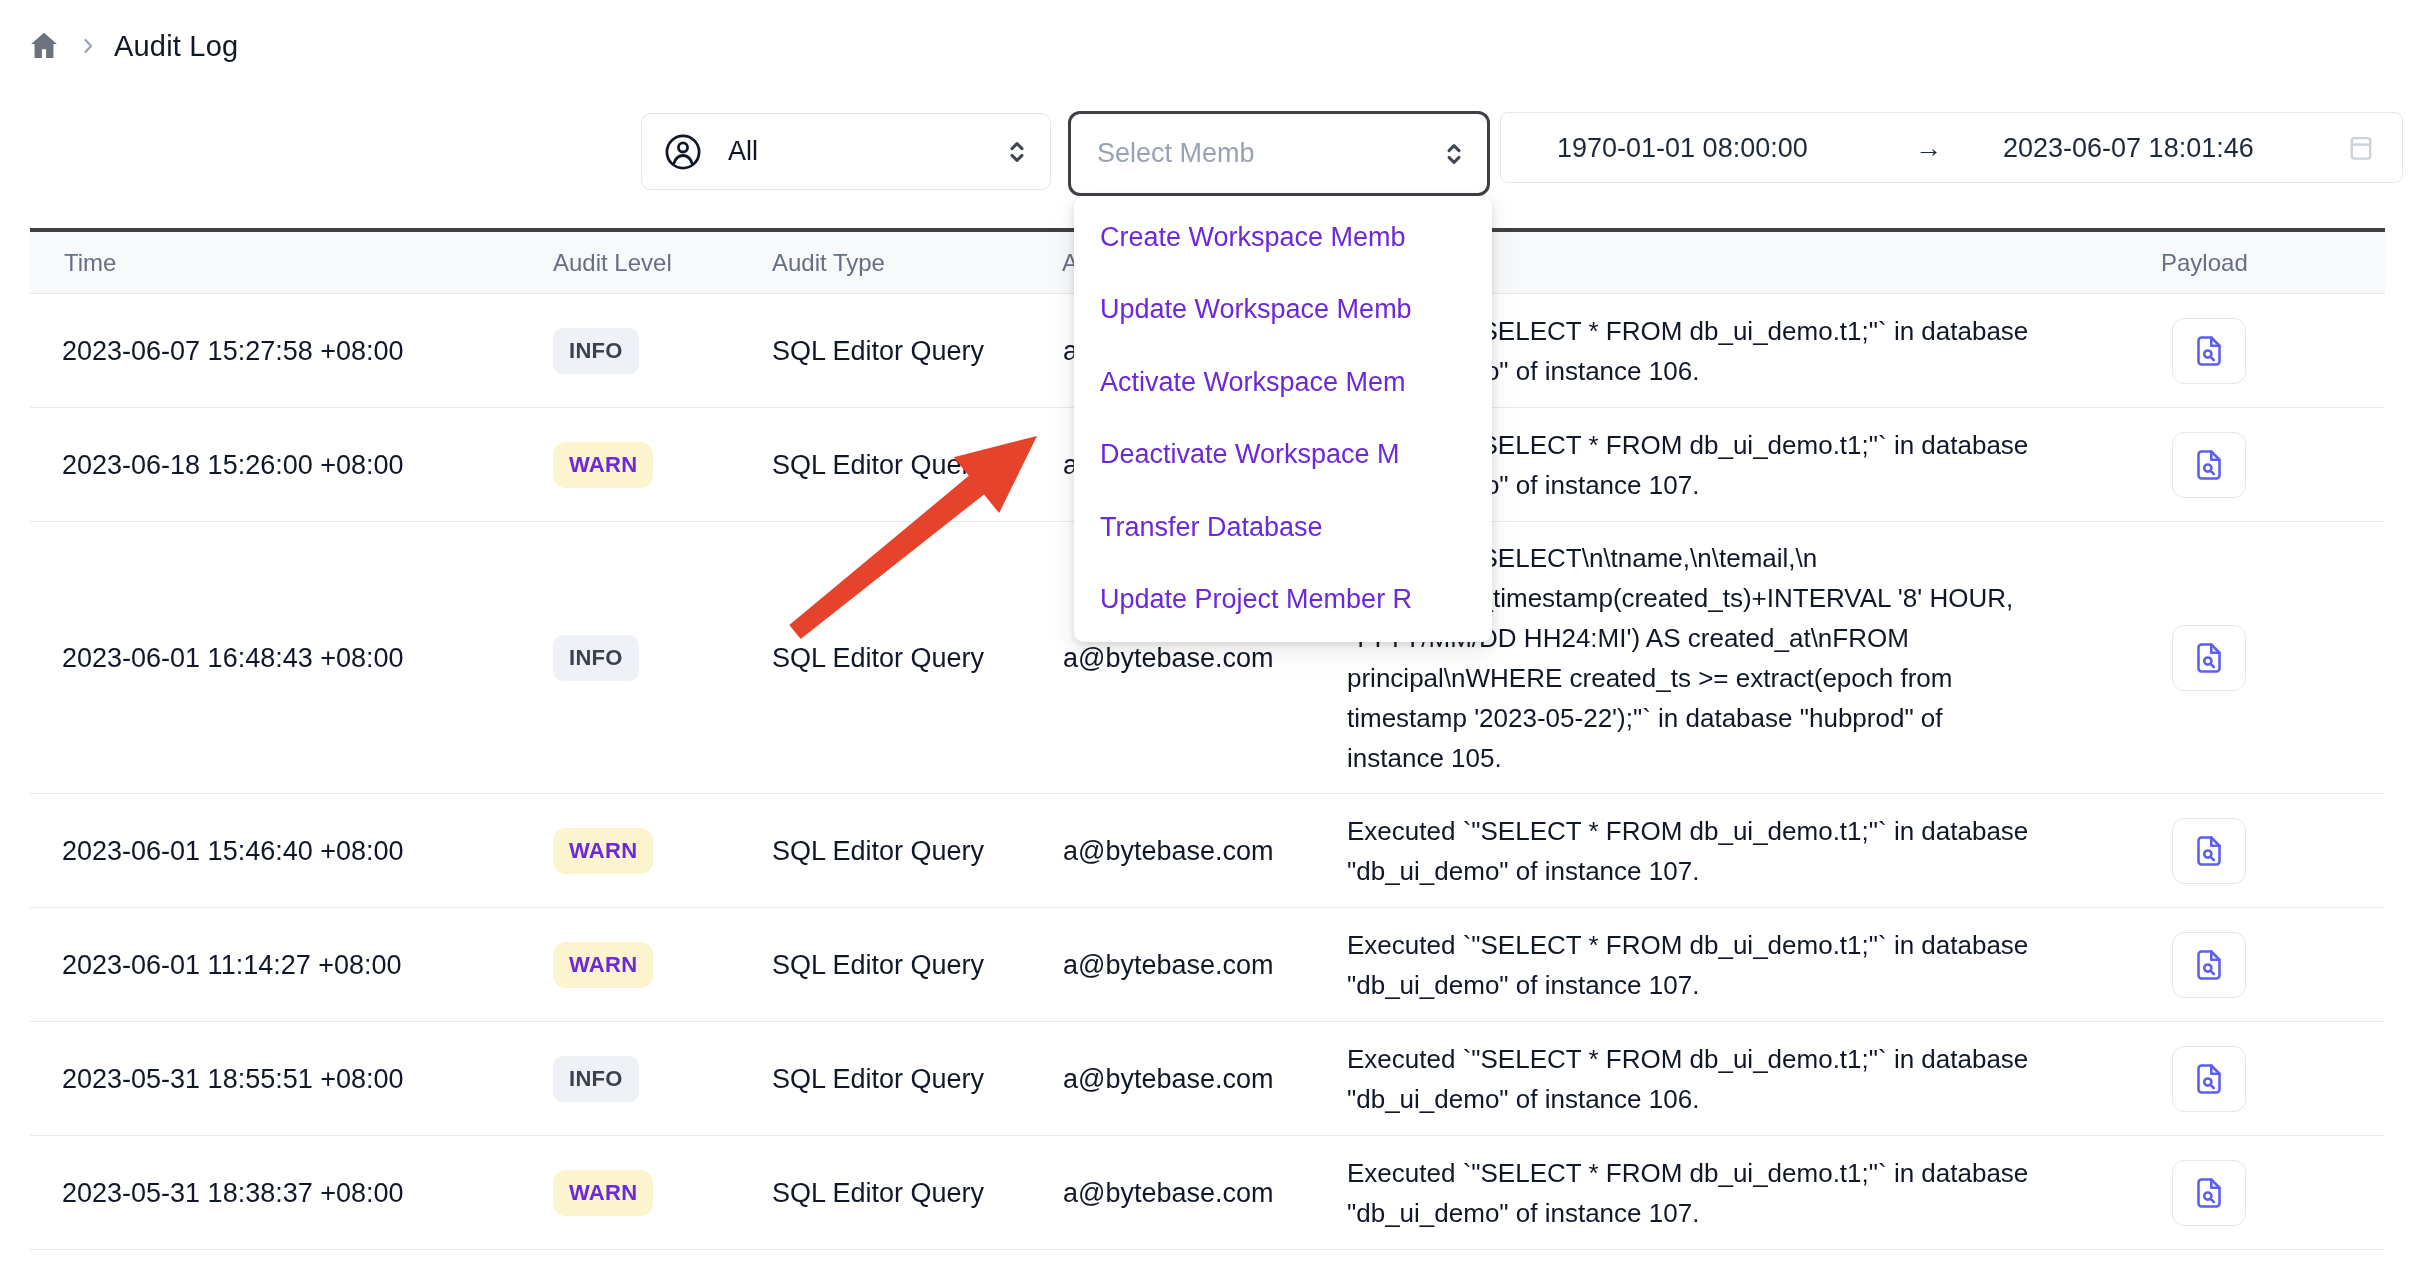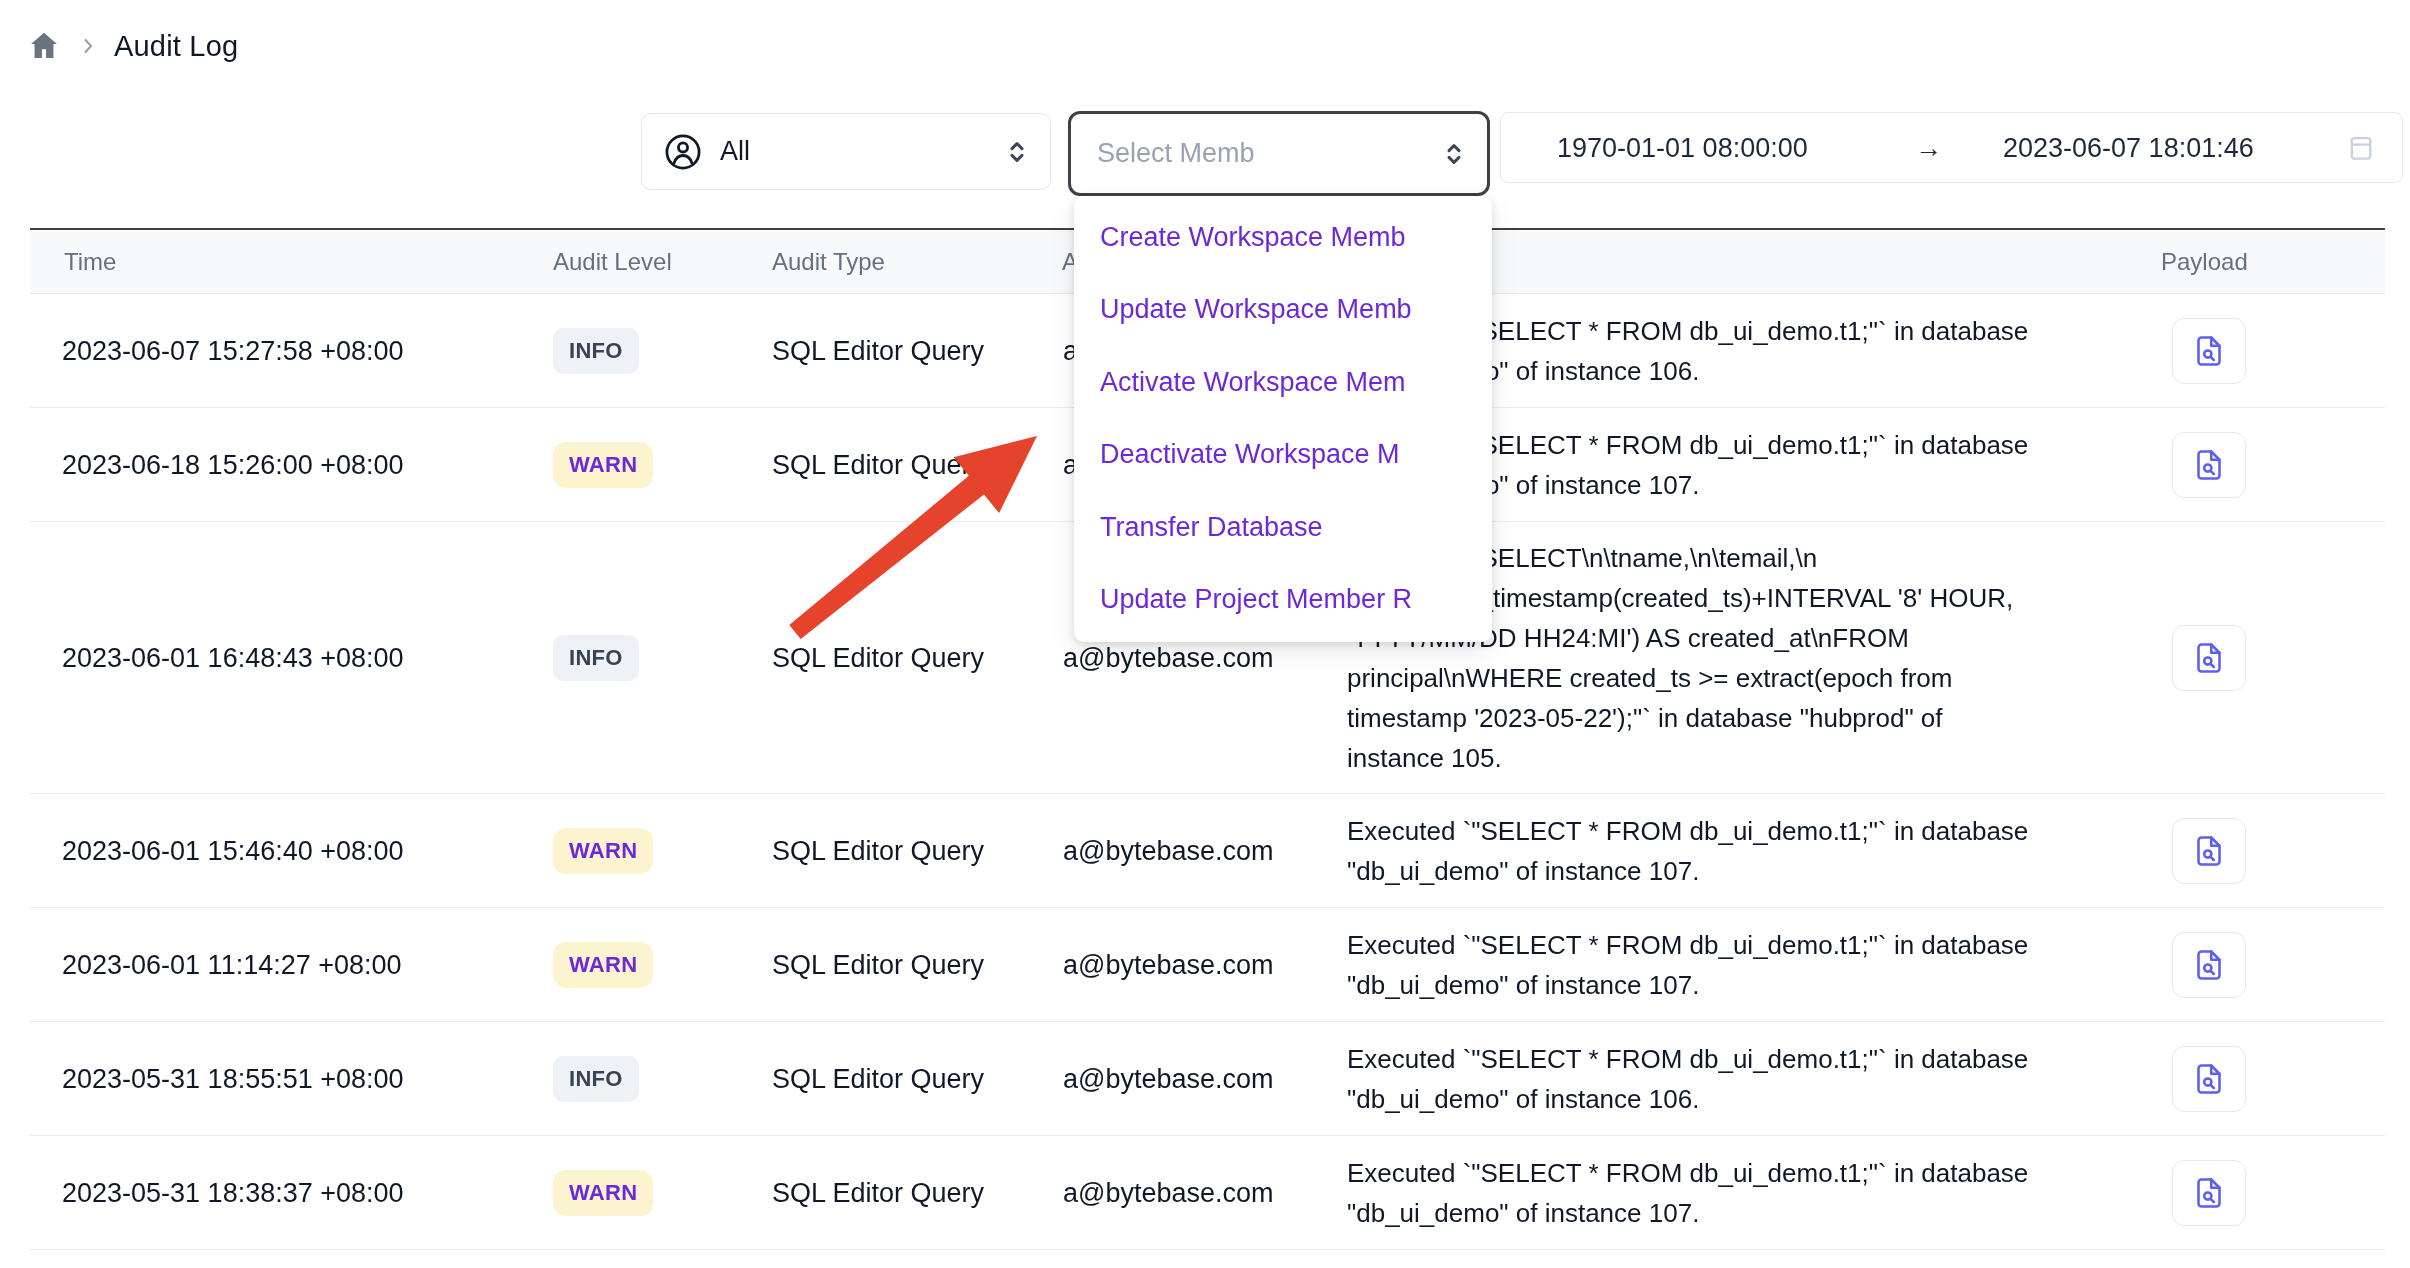--- a/index.html
+++ b/index.html
@@ -6,33 +6,33 @@
   html,body { background:#ffffff; }
   body { font-family:"Liberation Sans", sans-serif; color:#101828; }
   .page { position:relative; width:2410px; height:1268px; overflow:hidden; background:#fff; }
 
   
   .breadcrumb { position:absolute; left:26px; top:26px; height:40px; display:flex; align-items:center; gap:14px; }
   .crumb-title { font-size:29px; font-weight:500; color:#101828; letter-spacing:.2px; }
 
   
   .select, .daterange { position:absolute; background:#fff; display:flex; align-items:center; }
-  .actor-select { left:641px; top:113px; width:410px; height:77px; border:1.5px solid #e4e4e7; border-radius:10px; padding:0 18px 0 20px; gap:16px; }
+  .actor-select { left:641px; top:113px; width:410px; height:77px; border:1.5px solid #e4e4e7; border-radius:10px; padding:0 18px 0 20px; gap:24px; }
   .actor-select .val { font-size:27px; color:#101828; flex:1; }
   .type-select { left:1068px; top:111px; width:422px; height:85px; border:3px solid #3f3f46; border-radius:12px; padding:0 18px 0 26px; }
   .type-select .ph { font-size:27px; color:#98a2b3; flex:1; }
   .daterange { left:1500px; top:112px; width:903px; height:71px; border:1.5px solid #e7e7ea; border-radius:8px; }
   .daterange .dt { position:absolute; font-size:27px; color:#1d2939; top:50%; transform:translateY(-50%); }
   .dt-start { left:56px; }
   .dt-arrow { left:414px; color:#c0c4cc; font-size:30px; }
   .dt-end { left:502px; }
   .cal { position:absolute; right:24px; top:50%; transform:translateY(-50%); display:flex; }
 
   
-  .thead { position:absolute; left:30px; top:228px; width:2355px; height:66px; background:#f8f9fb; border-top:2px solid #404040; border-bottom:1px solid #e7e9ec; }
+  .thead { position:absolute; left:30px; top:228px; width:2355px; height:66px; background:#f8f9fb; border-top:4px solid #404040; border-bottom:1px solid #e7e9ec; }
   .th { position:absolute; top:50%; transform:translateY(-50%); font-size:24px; color:#667085; font-weight:500; white-space:nowrap; }
   .th-time { left:34px; }
   .th-level { left:523px;text-align:right; }
   .th-type { left:742px; }
   .th-actor { left:1032px; }
   .th-payload { left:2131px; }
 
   .row { position:absolute; left:30px; width:2355px; border-bottom:1.5px solid #e8eaed; background:#fff; }
   .r1 { top:294px; height:114px; }
   .r2 { top:408px; height:114px; }

